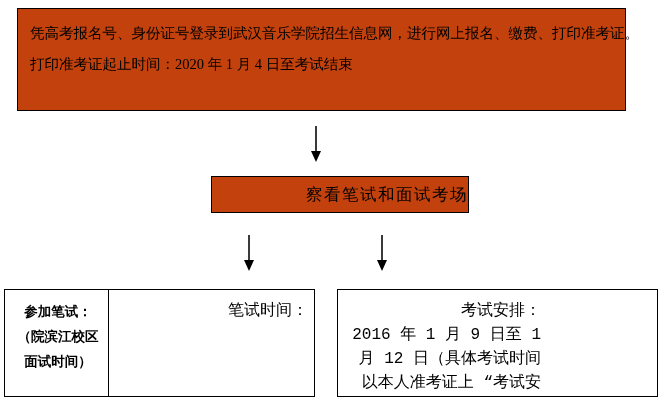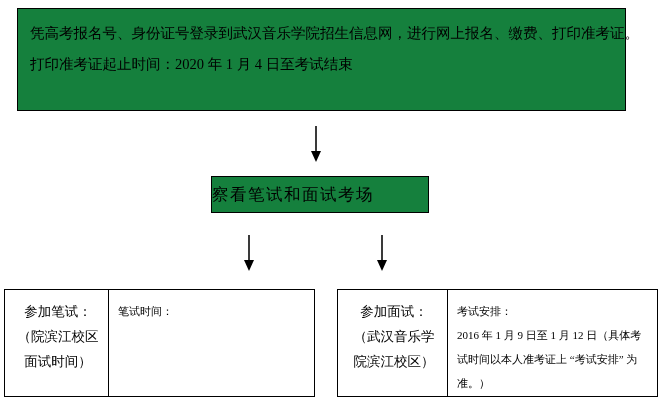--- a/index.html
+++ b/index.html
@@ -17,21 +17,21 @@
     height: 407px;
     background: #ffffff;
     overflow: hidden;
   }
 
   
   .node {
     position: absolute;
     border: 1px solid #000000;
     box-sizing: border-box;
-    background: #15803d;
+    background: #c2410c;
   }
 
   
   #box-intro {
     left: 17px;
     top: 8px;
     width: 609px;
     height: 103px;
     padding: 9px 9px 0 12px;
   }
@@ -39,25 +39,25 @@
     font-size: 14.5px;
     line-height: 31px;
     white-space: nowrap;
     letter-spacing: 0px;
   }
 
   
   #box-venue {
     left: 211px;
     top: 176px;
-    width: 218px;
+    width: 258px;
     height: 37px;
     display: flex;
     align-items: center;
-    justify-content: flex-start;
+    justify-content: flex-end;
   }
   #box-venue .label {
     font-size: 16.5px;
     letter-spacing: 1.5px;
     white-space: nowrap;
   }
 
   
   .table-node {
     position: absolute;
@@ -74,36 +74,37 @@
   .cell.left-cell {
     border-right: 1px solid #000000;
     text-align: center;
   }
   .cell .tline {
     font-size: 13.5px;
     line-height: 25px;
     white-space: nowrap;
   }
   .cell.right-cell .tline {
-    text-align: left;
+    text-align: right;
     white-space: normal;
     line-height: 24px;
-    font-size: 11px;
+    font-size: 16px;
+    font-family: Liberation Mono, monospace;
   }
   .cell.right-cell .tline.first {
     margin-bottom: 0px;
   }
 
   #table-written {
     left: 4px;
     top: 289px;
     width: 311px;
     height: 108px;
   }
-  #table-written .left-cell { width: 104px; }
+  #table-written .left-cell { width: 104px; font-weight: bold; }
   #table-written .right-cell { width: 205px; }
 
   #table-interview {
     left: 337px;
     top: 289px;
     width: 321px;
     height: 108px;
   }
   #table-interview .left-cell { width: 110px; }
   #table-interview .right-cell { width: 209px; }
@@ -189,24 +190,19 @@
       <div class="tline">参加笔试：</div>
       <div class="tline">（院滨江校区</div>
       <div class="tline">面试时间）</div>
     </div>
     <div class="cell right-cell">
       <div class="tline first">笔试时间：</div>
     </div>
   </div>
 
   <div class="table-node" id="table-interview">
-    <div class="cell left-cell">
-      <div class="tline">参加面试：</div>
-      <div class="tline">（武汉音乐学</div>
-      <div class="tline">院滨江校区）</div>
-    </div>
     <div class="cell right-cell">
       <div class="tline first">考试安排：</div>
       <div class="tline">2016 年 1 月 9 日至 1 月 12 日（具体考试时间以本人准考证上 “考试安排” 为准。）</div>
     </div>
   </div>
 
 </div>
 
 </body></html>

